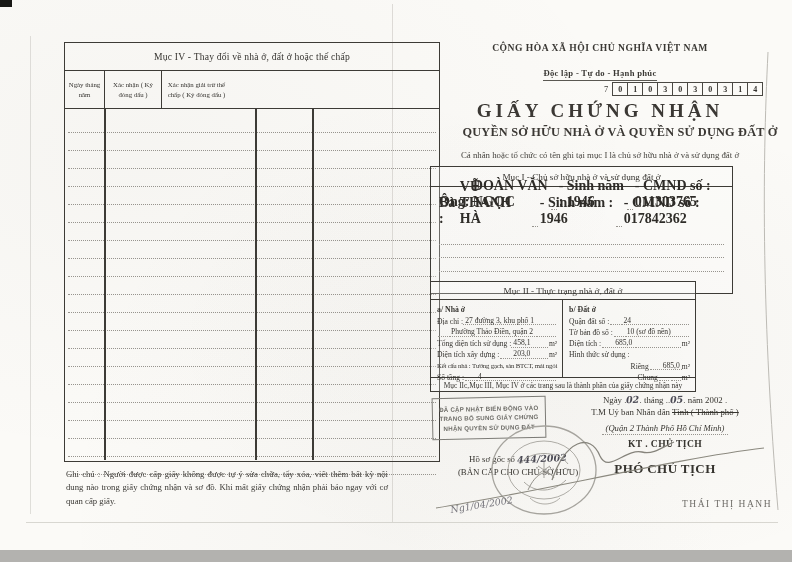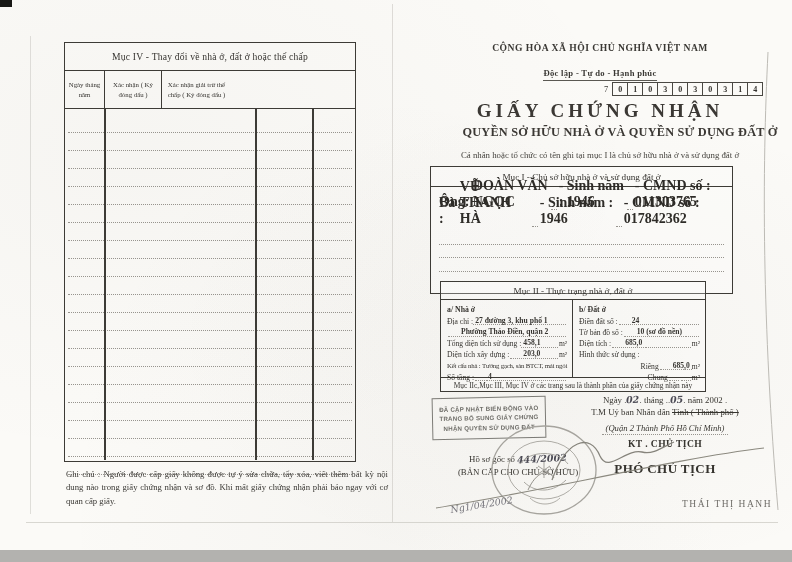--- a/index.html
+++ b/index.html
@@ -18,21 +18,21 @@
       #fbfaf7;
   }
   .bottom-strip{position:absolute;left:0;top:550px;width:792px;height:12px;background:#b3b2af;}
   .corner-mark{position:absolute;left:0;top:0;width:12px;height:7px;background:#181815;}
   .edge{position:absolute;background:#c9c7c1;}
   .edge-left{left:30px;top:36px;width:1px;height:478px;opacity:.55;}
   .edge-mid{left:392px;top:4px;width:1px;height:518px;opacity:.6;}
   .edge-bottom{left:26px;top:522px;width:752px;height:1px;opacity:.7;}
 
   
-  .muc4-table{position:absolute;left:64px;top:42px;width:292px;height:420px;border:1.5px solid #3d3b36;box-sizing:border-box;}
+  .muc4-table{position:absolute;left:64px;top:42px;width:376px;height:420px;border:1.5px solid #3d3b36;box-sizing:border-box;}
   .muc4-title{height:27px;border-bottom:1.2px solid #3d3b36;display:flex;align-items:center;justify-content:center;font-size:9.6px;letter-spacing:.2px;}
   .muc4-header{display:flex;height:38px;border-bottom:1.2px solid #3d3b36;box-sizing:border-box;}
   .muc4-header .hcell{display:flex;align-items:center;justify-content:center;text-align:center;font-size:6.8px;line-height:1.35;box-sizing:border-box;padding:1px 2px;}
   .hc1{width:40px;border-right:1.2px solid #3d3b36;}
   .hc2{width:151px;border-right:1.2px solid #3d3b36;font-size:7.6px !important;}
   .hc3{width:57px;border-right:1.2px solid #3d3b36;}
   .hc4{width:69px;}
   .muc4-body{position:relative;height:351px;padding-top:6px;box-sizing:border-box;}
   .muc4-body .vline{position:absolute;top:0;width:1.2px;height:100%;background:#3d3b36;}
   .vl1{left:39.4px;} .vl2{left:190.4px;} .vl3{left:247.4px;}
@@ -58,30 +58,30 @@
   .muc-box{position:absolute;border:1.4px solid #3d3b36;box-sizing:border-box;background:rgba(255,255,255,0.25);}
   .muc1{left:430px;top:166px;width:303px;height:128px;}
   .muc-box-title{border-bottom:1.2px solid #3d3b36;display:flex;align-items:center;justify-content:center;font-size:9.2px;}
   .muc1 .muc-box-title{height:19px;}
   .owners{padding:6px 8px 0 8px;}
   .owner-row{display:flex;align-items:flex-end;font-size:14px;font-weight:bold;height:17px;color:#2e2c28;}
   .owner-row .dots{flex:1;border-bottom:1px dotted #97948e;height:10px;margin:0 2px;min-width:6px;}
   .muc1-blanks{padding:4px 8px 0 8px;}
   .muc1-blanks .dotted-line{height:12.5px;border-bottom:1px dotted #97948e;}
 
-  .muc2{left:440px;top:281px;width:266px;height:111px;}
+  .muc2{left:430px;top:281px;width:266px;height:111px;}
   .muc2 .muc-box-title{height:17px;}
   .muc2-cols{display:flex;height:77px;}
   .muc2-col{box-sizing:border-box;padding:3px 5px 0 6px;font-size:7.6px;line-height:1.0;}
   .col-house{width:150px;border-right:1.2px solid #3d3b36;}
   .col-land{width:151px;}
   .fline{display:flex;align-items:flex-end;height:11.2px;white-space:nowrap;}
   .fline .dots{flex:1;border-bottom:1px dotted #97948e;height:7px;margin:0 1px;min-width:4px;}
   .fline .dots-fixed{width:10px;border-bottom:1px dotted #97948e;height:7px;margin:0 1px;}
-  .dotval{border-bottom:1px dotted #97948e;padding:0 2px;font-weight:bold;}
+  .dotval{border-bottom:1px dotted #97948e;padding:0 2px;}
   .col-heading{font-weight:bold;font-size:7.8px;}
   .tight{font-size:6.8px;letter-spacing:-.2px;}
   .r-align{justify-content:flex-end;}
   .muc2-footer{border-top:1.2px solid #3d3b36;height:15px;display:flex;align-items:center;justify-content:center;font-size:7.4px;white-space:nowrap;}
 
   .update-stamp{
     position:absolute;left:432px;top:397px;width:114px;height:42px;
     border:1px solid #7c7b76;box-sizing:border-box;
     display:flex;flex-direction:column;align-items:center;justify-content:center;
     font-family:"Liberation Sans","DejaVu Sans",sans-serif;
@@ -239,21 +239,21 @@
         <div class="fline">
           <span>Số tầng :</span>
           <span class="dots-fixed"></span>
           <span class="dotval">4</span>
           <span class="dots"></span>
         </div>
       </div>
       <div class="muc2-col col-land">
         <div class="fline col-heading">b/ Đất ở</div>
         <div class="fline">
-          <span>Điền đất số :</span>
+          <span>Quận đất số :</span>
           <span class="dots-fixed"></span>
           <span class="dotval">24</span>
           <span class="dots"></span>
         </div>
         <div class="fline">
           <span>Tờ bản đồ số :</span>
           <span class="dots-fixed"></span>
           <span class="dotval">10 (sơ đồ nền)</span>
           <span class="dots"></span>
         </div>

